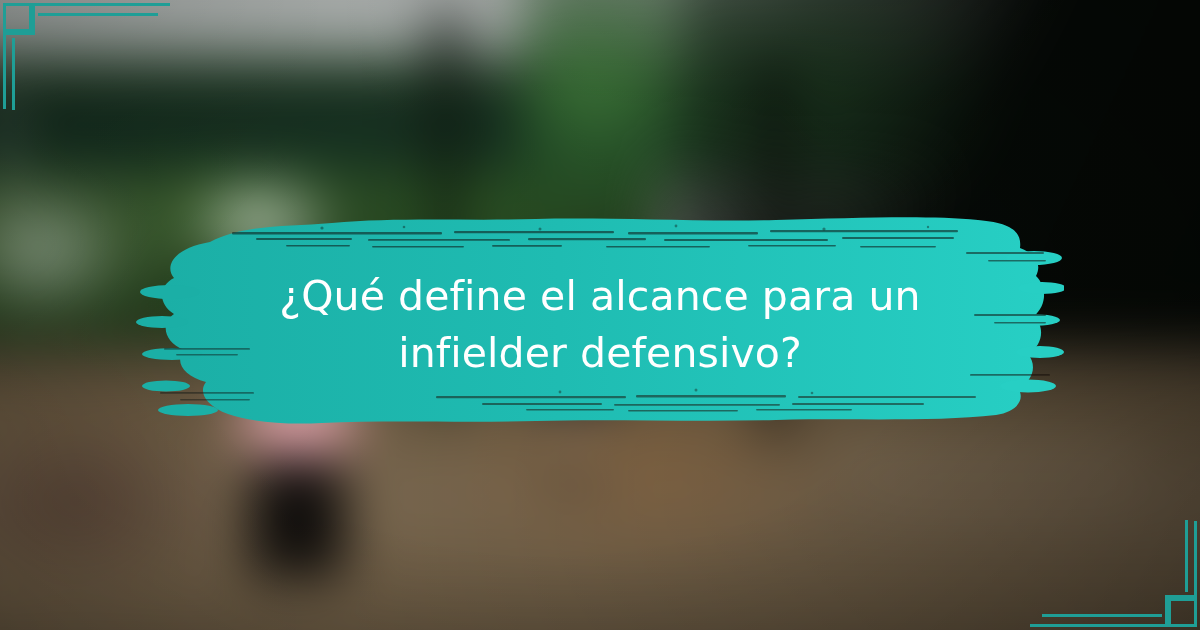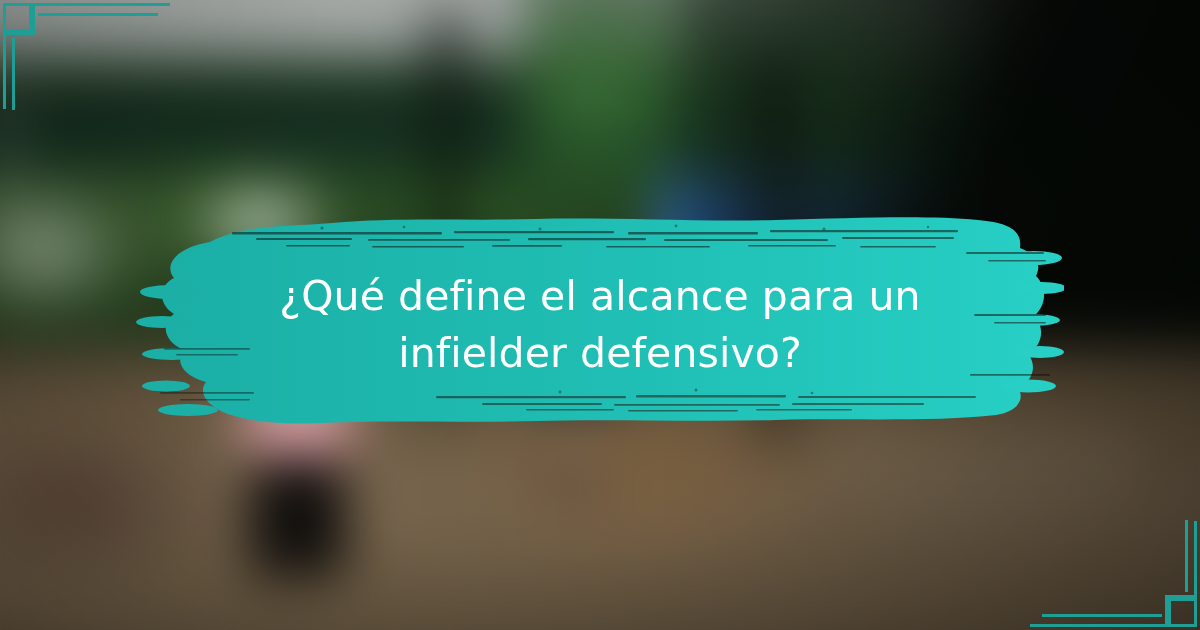--- a/index.html
+++ b/index.html
@@ -7,21 +7,21 @@
     margin: 0;
     padding: 0;
     background: #000;
   }
   #stage {
     position: relative;
     width: 1200px;
     height: 630px;
     overflow: hidden;
     font-family: "DejaVu Sans", "Liberation Sans", sans-serif;
-    background: #3b82f6;
+    background: #737373;
   }
 
   
   .photo {
     position: absolute;
     inset: 0;
     overflow: hidden;
   }
   .photo-layer {
     position: absolute;

